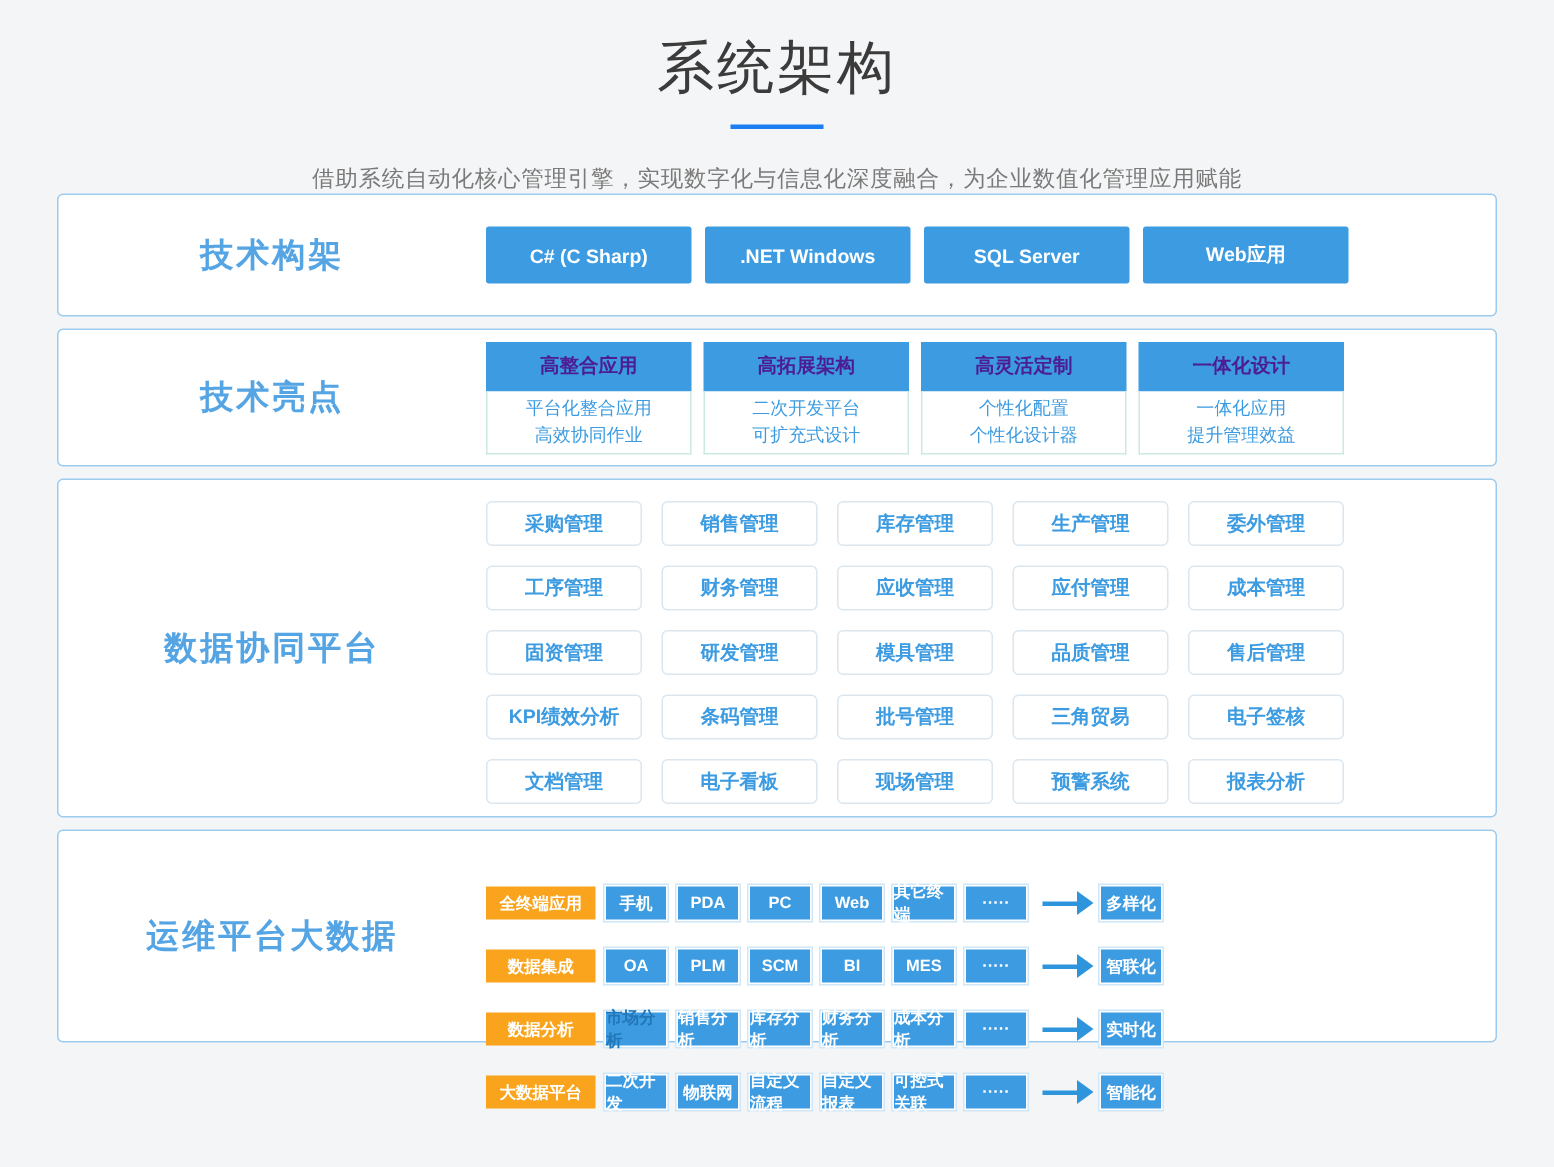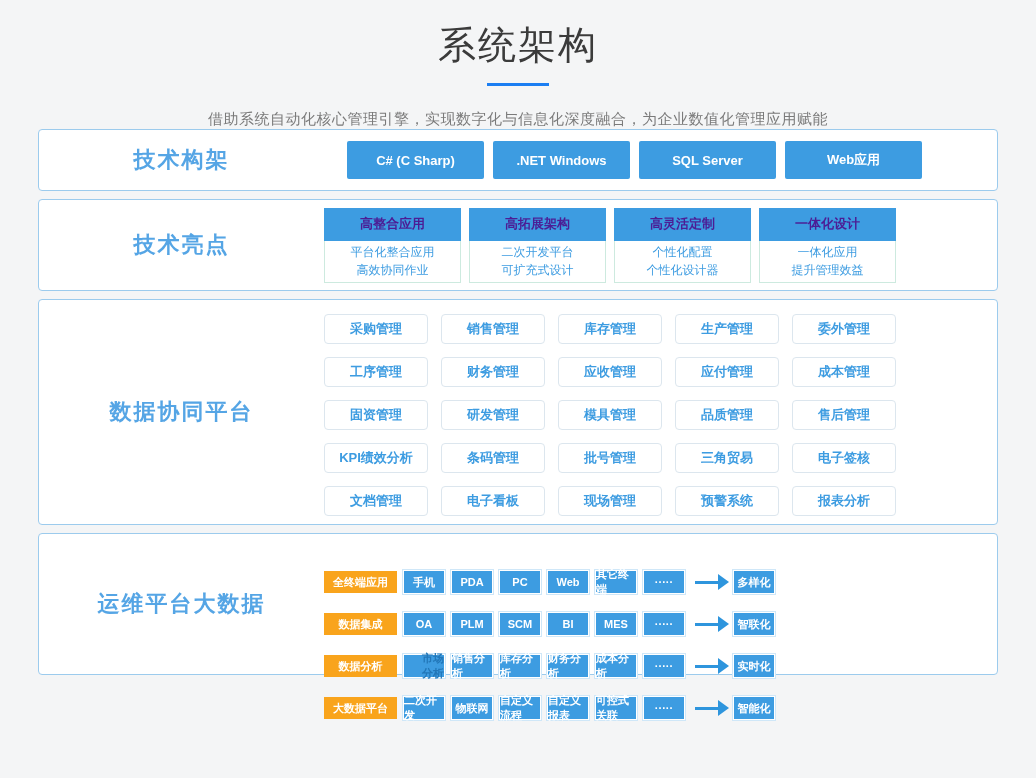--- a/index.html
+++ b/index.html
@@ -15,22 +15,22 @@
 
   
   .sec { background:#fff; border:1px solid #9ccbed; border-radius:4px;
          margin:0 38px 8px; display:flex; }
   .sec:first-of-type { margin-top:42px; }
   .sec-label { width:285px; display:flex; align-items:center; justify-content:center;
                color:var(--label,#55a5e5); font-size:22px; font-weight:600; letter-spacing:2px; }
   .sec-body { flex:1; }
 
   
-  .sec-stack { height:62px; }
-  .stack-body { display:flex; align-items:center; gap:9px;margin-left:23px; }
+  .sec-stack { height:82px; }
+  .stack-body { display:flex; align-items:center; gap:9px; }
   .big-btn { width:137px; height:38px; background:var(--accent,#3d9ce1); color:#fff;
              font-size:13px; font-weight:bold; display:flex; align-items:center;
              justify-content:center; border-radius:2px; }
 
   
   .sec-hl { height:92px; }
   .hl-body { display:flex; align-items:center; gap:8px; }
   .card { width:137px; }
   .card-hd { background:var(--accent,#3d9ce1); color:#4c1d95; font-size:13px; font-weight:bold;
              height:33px; display:flex; align-items:center; justify-content:center; }
@@ -50,21 +50,21 @@
   .sec-bd { height:142px; }
   .bd-body { padding-top:17px; }
   .bd-row { display:flex; align-items:center; margin-bottom:7px;margin-top:20px; }
   .bd-tag { width:73px; height:22px; background:var(--orange,#f9a41c); color:#fff;
             font-size:11px; font-weight:bold; display:flex; align-items:center;
             justify-content:center; margin-right:7px; }
   .bd-item, .bd-result { width:40px; height:22px; background:var(--accent,#3d9ce1); color:#fff;
             font-size:11px; font-weight:bold; display:flex; align-items:center;
             justify-content:center; box-shadow:0 0 0 1px #fff, 0 0 0 2px #cfe7f8; }
   .bd-item { margin-right:8px; }
-  .bd-item.muted { color:#2277b8;padding-left:18px; }
+  .bd-item.muted { color:#2277b8; }
   .bd-arrow { position:relative; width:36px; height:22px; margin:0 4px 0 2px; flex:0 0 auto; }
   .bd-arrow::before { content:''; position:absolute; left:1px; top:10px; width:23px; height:3px;
                       background:#2e95dd; }
   .bd-arrow::after { content:''; position:absolute; right:1px; top:3px;
                      border-left:11px solid #2e95dd; border-top:8px solid transparent;
                      border-bottom:8px solid transparent; }
 </style>
 </head>
 <body>
 

